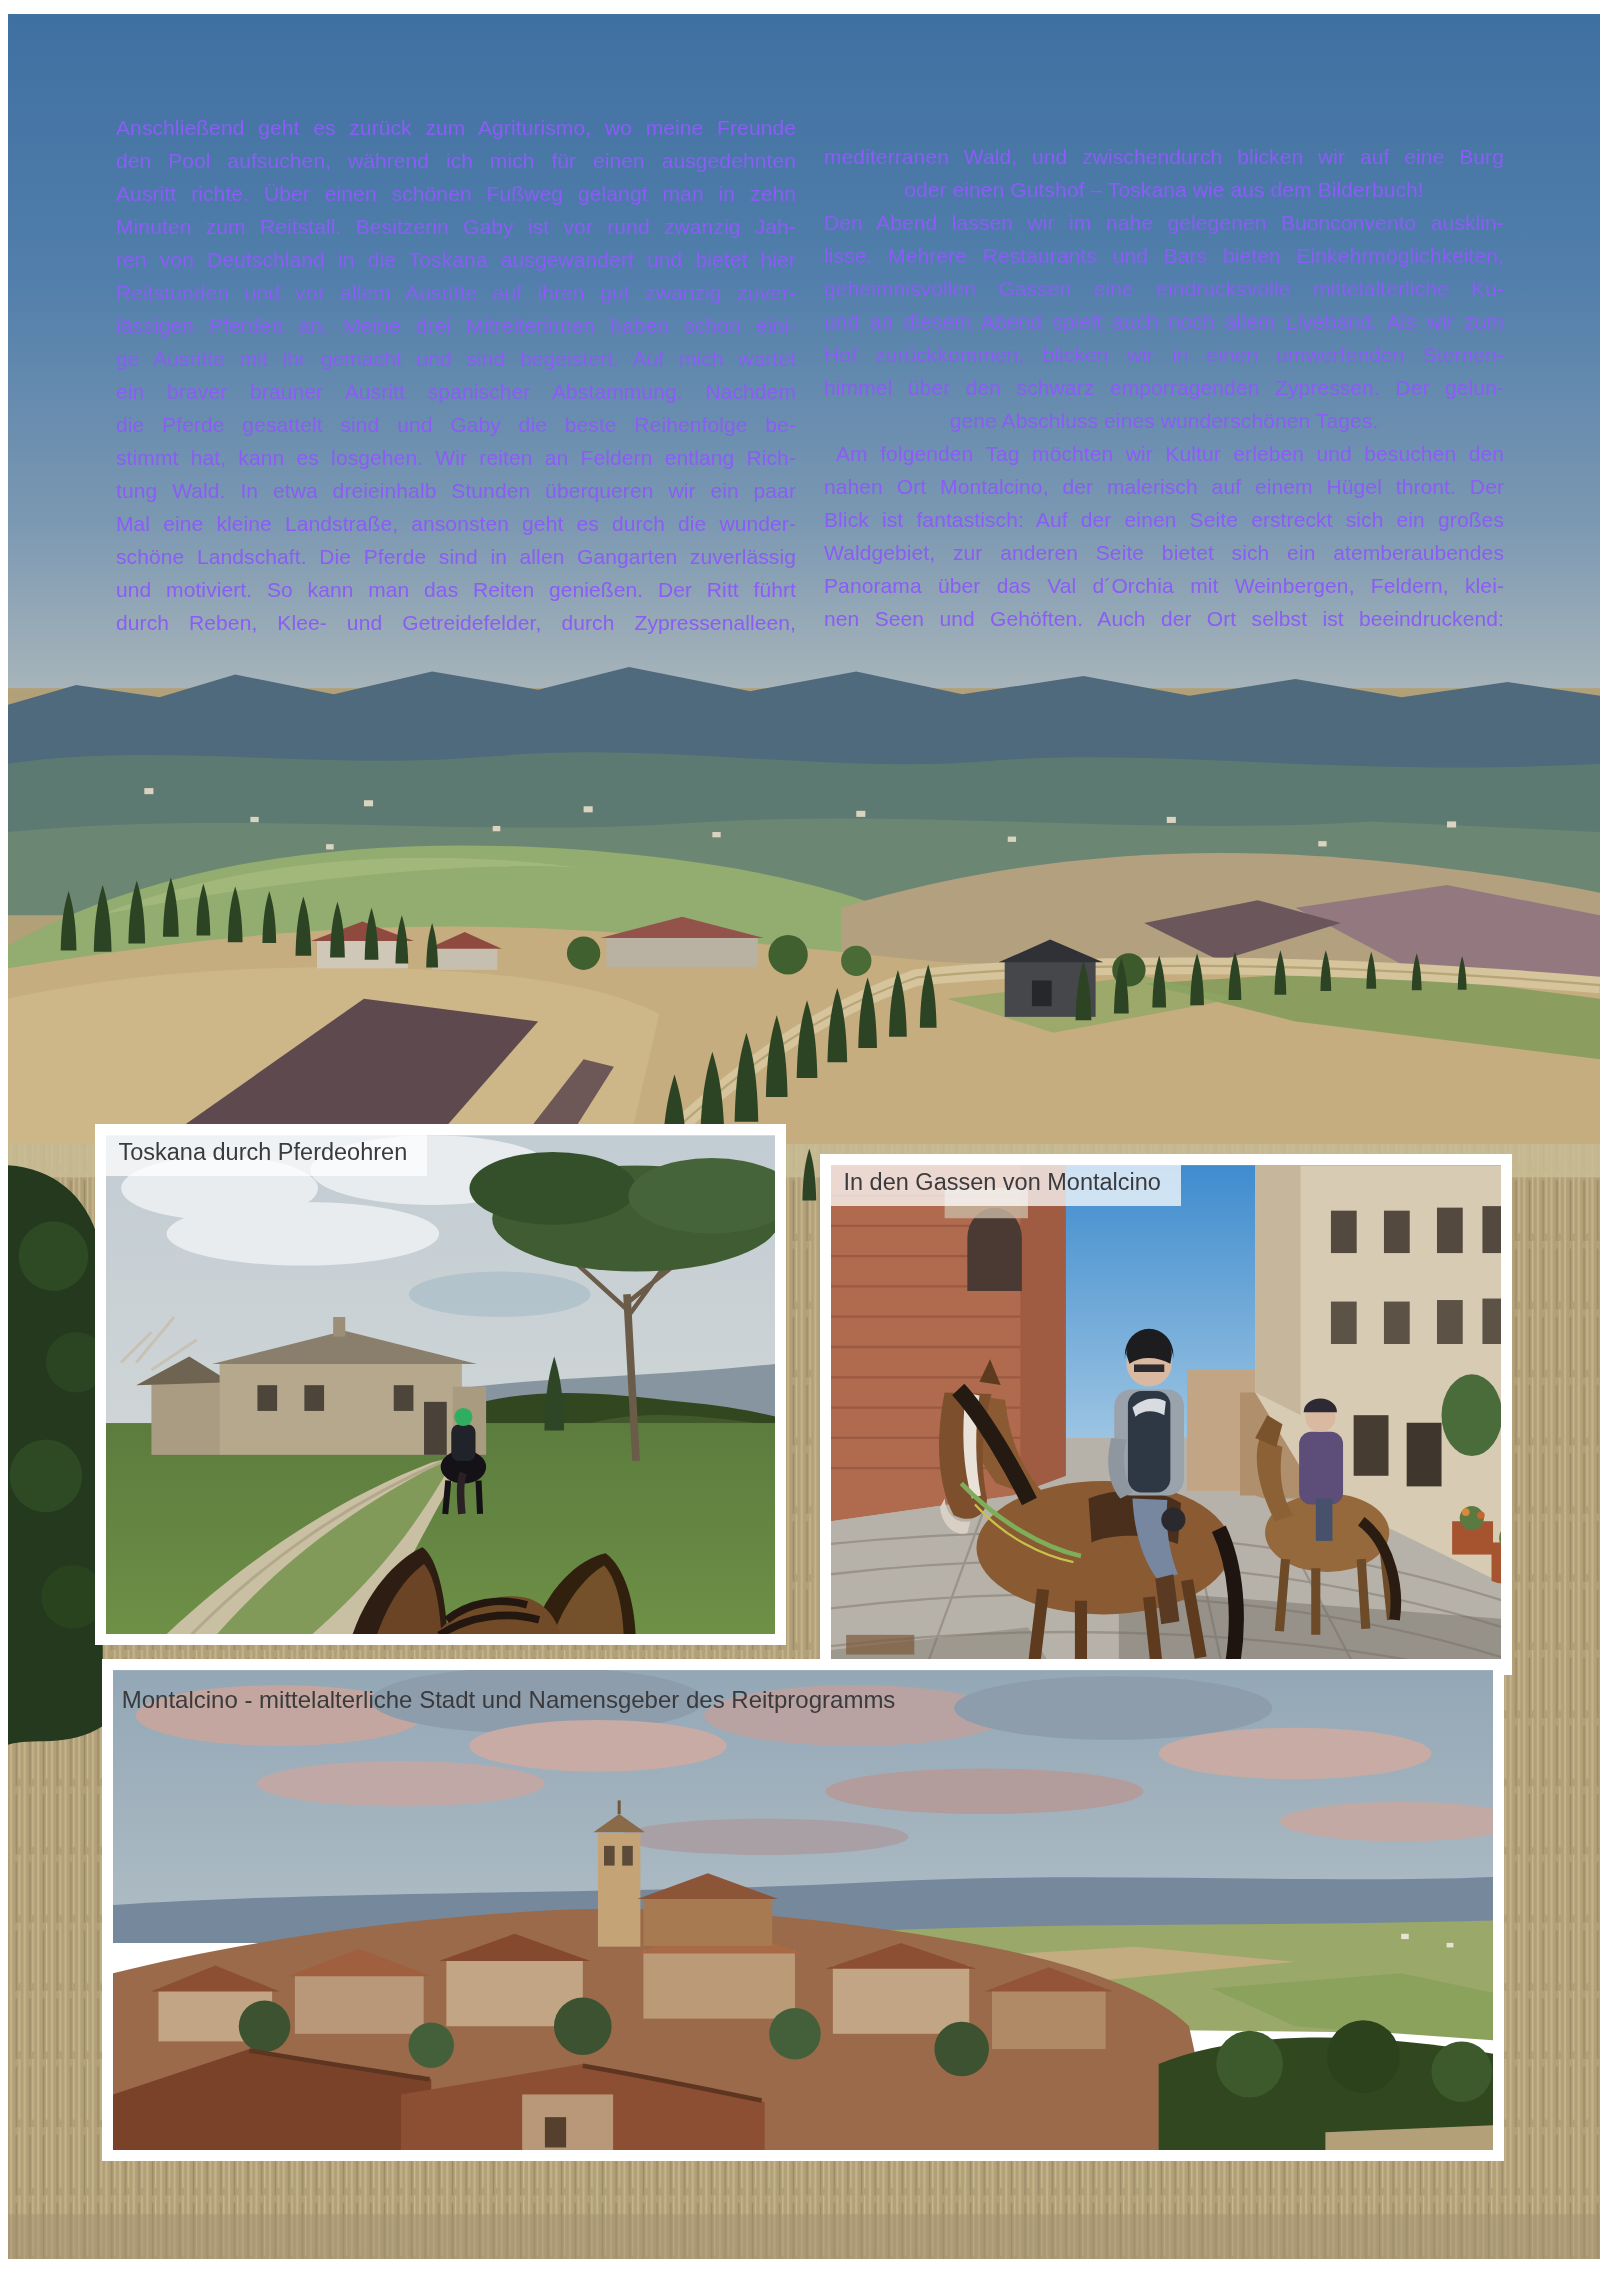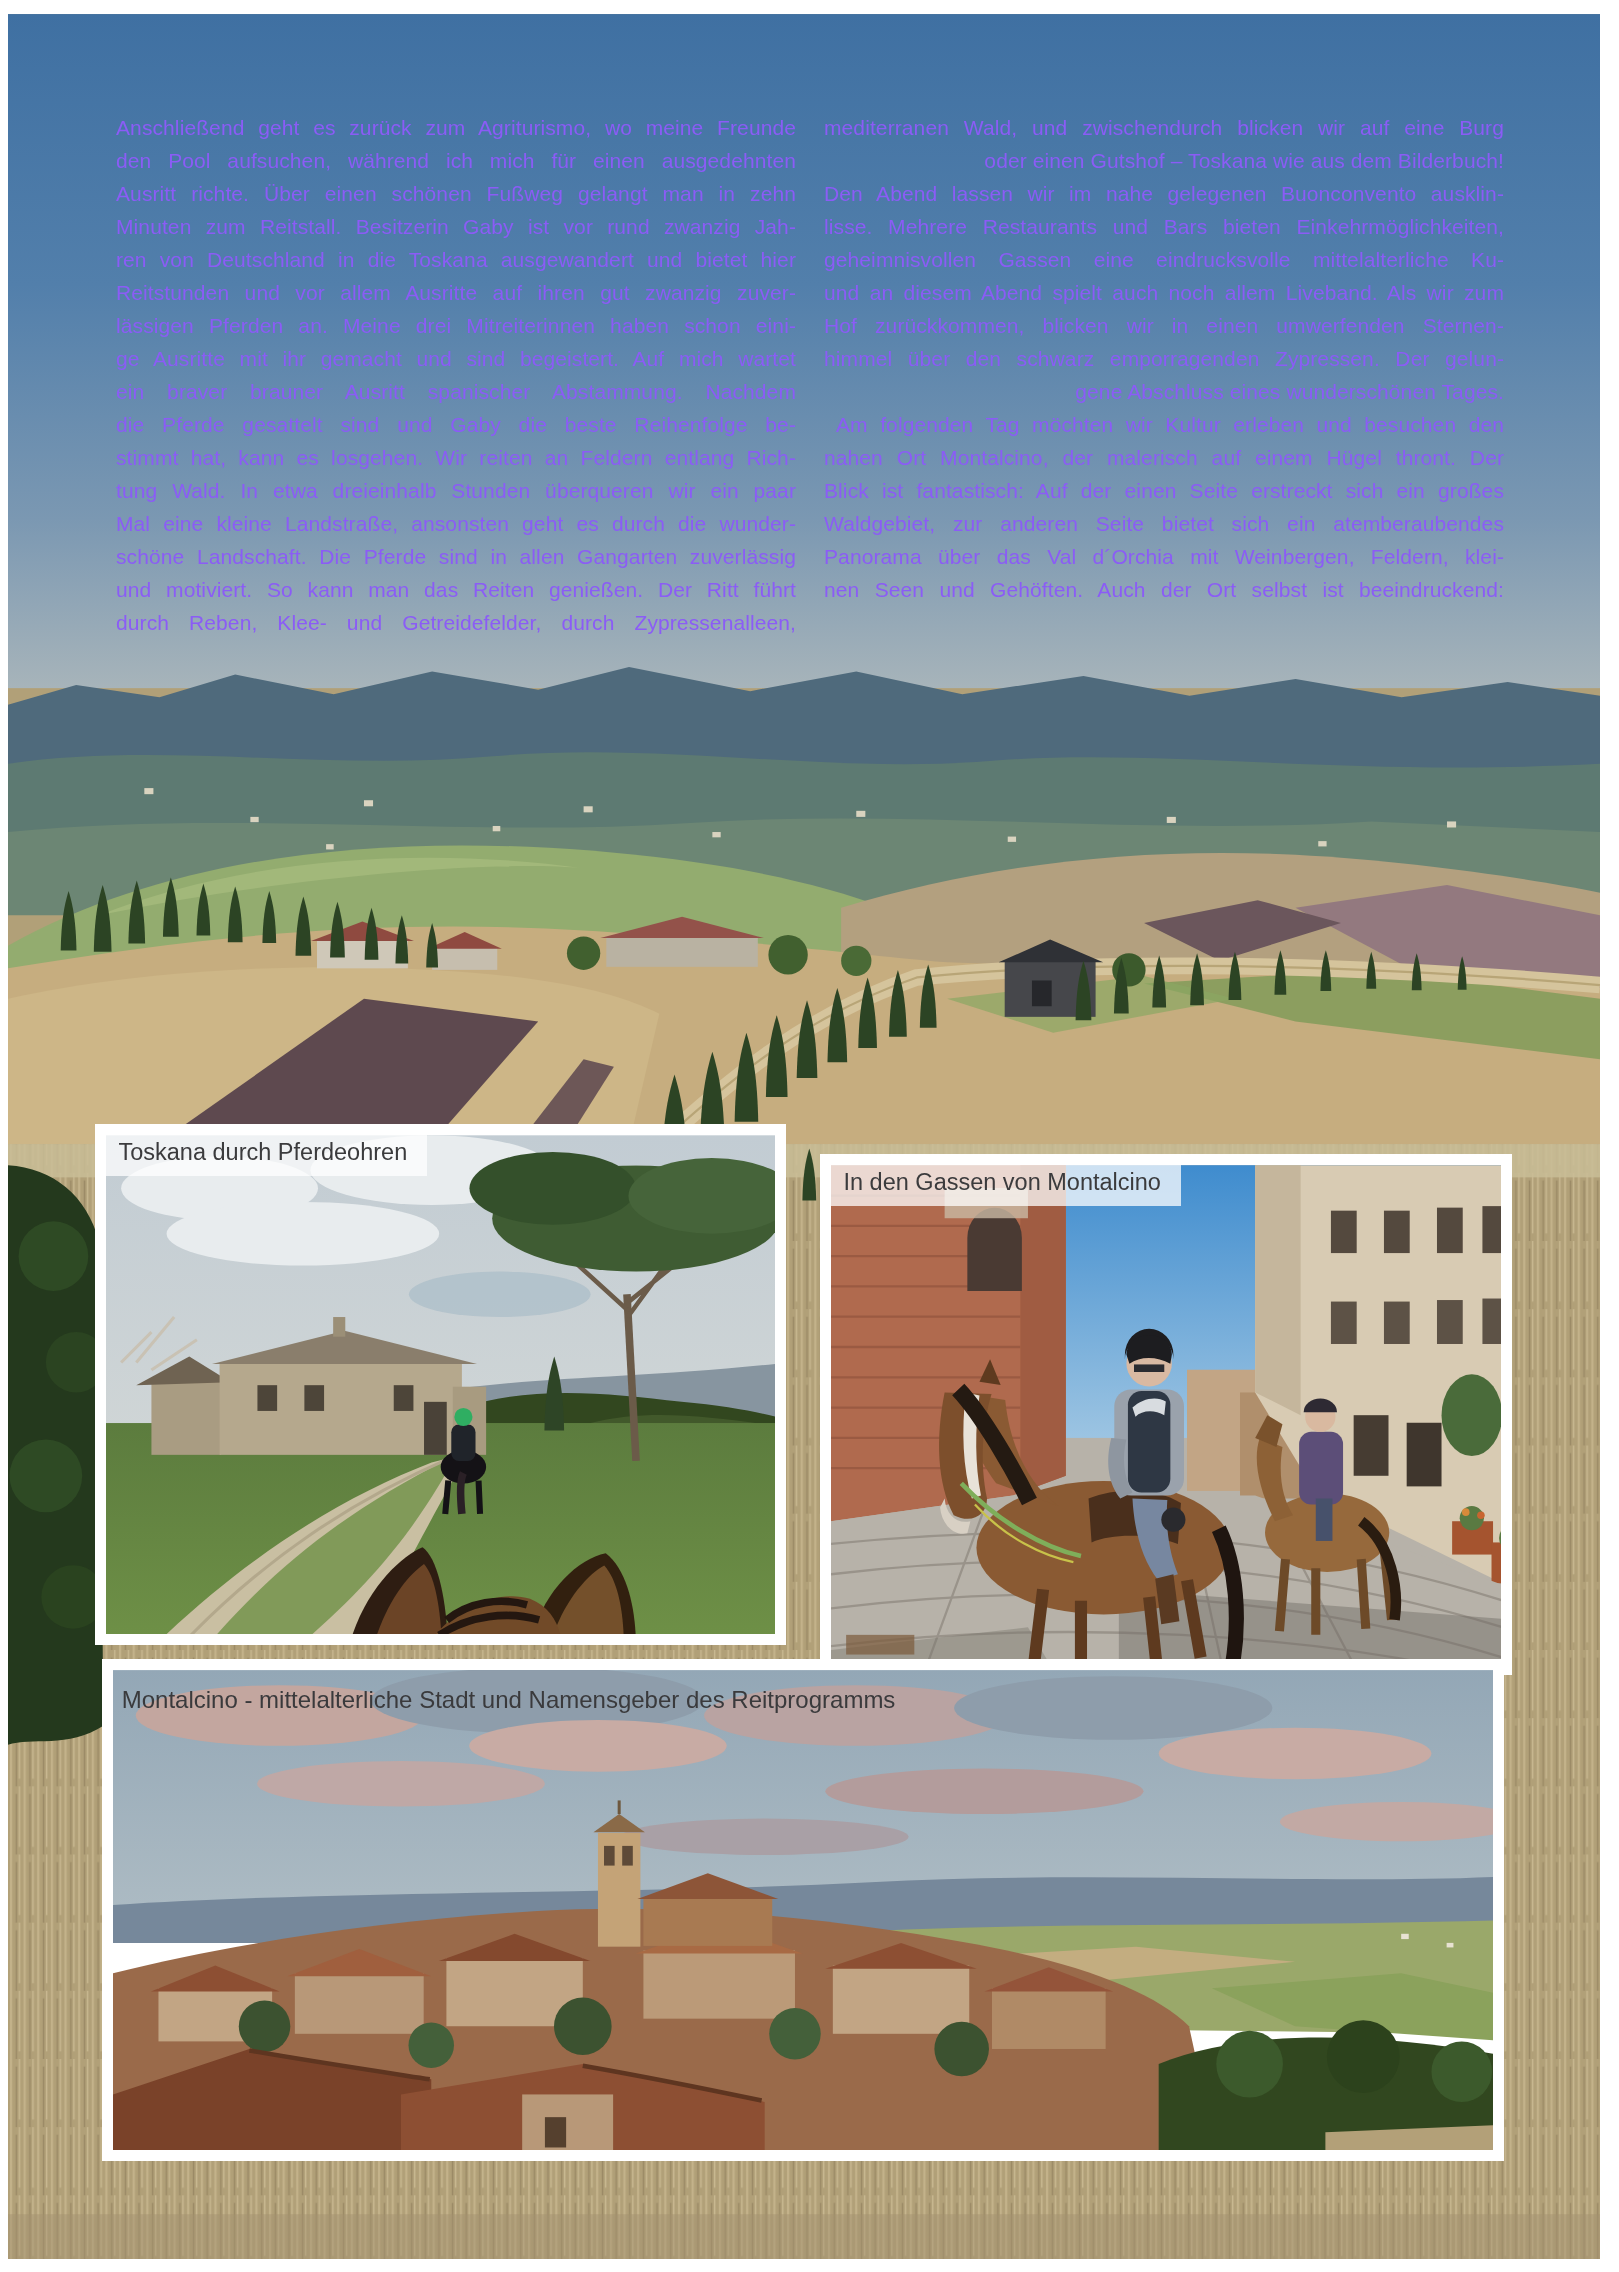--- a/index.html
+++ b/index.html
@@ -6,24 +6,24 @@
   body{
     width:1620px;height:2273px;position:relative;background:#ffffff;
     font-family:"Liberation Sans", sans-serif;overflow:hidden;
   }
   .photo-area{position:absolute;left:7.6px;top:13.6px;width:1592px;height:2245px;overflow:hidden;background:#b1a078;}
   .bg-svg{position:absolute;left:0;top:0;}
 
   
   .col{position:absolute;top:111px;width:680px;z-index:4;}
   .col-left{left:116px;}
-  .col-right{left:824px;}
+  .col-right{left:824px;margin-top:29px;}
   .line{white-space:nowrap;color:#8b5cf6;font-size:21px;height:33px;line-height:33px;letter-spacing:0.1px;}
   .line.just{text-align:justify;text-align-last:justify;text-justify:inter-word;}
-  .line.no-just{text-align:right;}
+  .line.no-just{text-align:center;}
   .line.indent{text-indent:12px;}
 
   
   .inset{position:absolute;background:#ffffff;box-sizing:border-box;padding:11px;z-index:5;}
   .inset .ph{position:relative;width:100%;height:100%;overflow:hidden;}
   #photo1{left:95px;top:1124px;width:691px;height:521px;}
   #photo2{left:820px;top:1124px;width:692px;height:521px;margin-top:30px;}
   #photo3{left:102px;top:1659px;width:1402px;height:502px;}
 
   .caption-bar{

